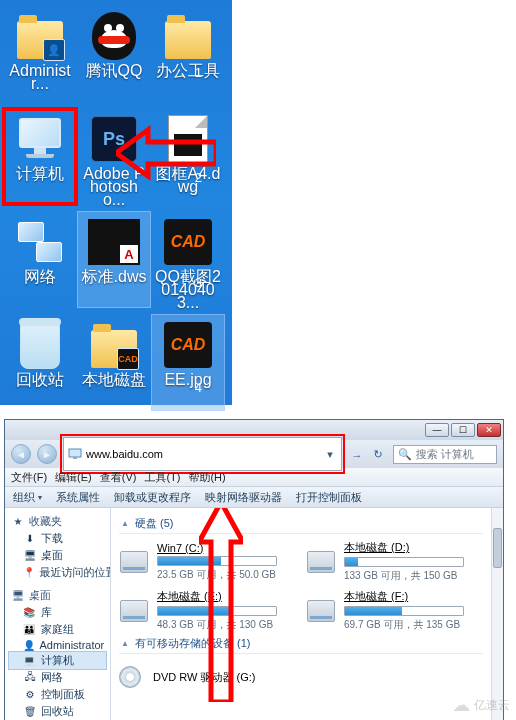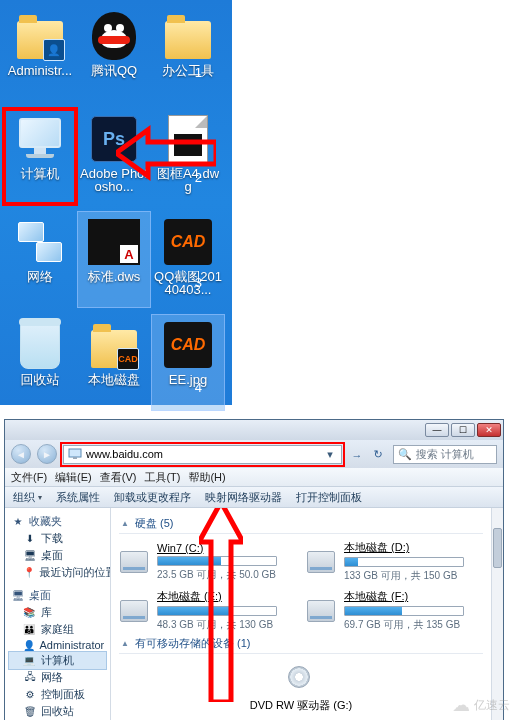--- a/index.html
+++ b/index.html
@@ -3,21 +3,21 @@
 <meta charset="utf-8">
 <style>
   * { box-sizing: border-box; margin: 0; padding: 0; }
   body { font-family: "Microsoft YaHei", "Segoe UI", Tahoma, sans-serif; font-size: 12px; background: #fff; width: 516px; }
   .container { width: 516px; }
   
   .desktop { width: 232px; height: 405px; background: linear-gradient(180deg, #1e7bd8 0%, #2186e0 50%, #1e7bd8 100%); position: relative; padding: 6px 0 0 4px; }
   .desktop-grid { display: grid; grid-template-columns: repeat(3, 72px); grid-auto-rows: 95px; gap: 8px 2px; }
   .dicon { text-align: center; color: #fff; position: relative; }
   .dicon .ico { width: 52px; height: 52px; margin: 4px auto 0; display: flex; align-items: center; justify-content: center; }
-  .dicon .lbl { font-size: 13px; line-height: 13px; text-shadow: 0 1px 2px rgba(0,0,0,.6); word-break: break-all; padding: 2px 2px 0; }
+  .dicon .lbl { font-size: 16px; line-height: 13px; text-shadow: 0 1px 2px rgba(0,0,0,.6); word-break: break-all; padding: 2px 2px 0; }
   .sel-blue { background: rgba(120,180,240,.45); outline: 1px solid rgba(160,200,255,.7); }
   .highlight-red { outline: 4px solid #ff0000; outline-offset: -2px; }
   .folder-ico { width: 46px; height: 38px; background: linear-gradient(180deg,#ffe9a6,#f1c14f); border-radius: 3px 3px 2px 2px; position: relative; margin-top: 8px; }
   .folder-ico::before { content:""; position:absolute; top:-6px; left:2px; width:18px; height:8px; background:#f1c14f; border-radius:2px 2px 0 0; }
   .folder-overlay { position:absolute; right:-2px; bottom:-2px; width:22px; height:22px; background:#0b4e8f; border:1px solid #cfe8ff; display:flex; align-items:center; justify-content:center; color:#fff; font-size:11px; font-weight:bold; border-radius:2px; }
   .computer-ico { width:48px; height:42px; position:relative; }
   .computer-ico .mon { width:42px; height:30px; background: linear-gradient(135deg,#eaf6ff,#b9dcf5); border:2px solid #d8ebf8; border-radius:3px; margin:0 auto; }
   .computer-ico .stand { width:12px; height:6px; background:#cfe3f3; margin:0 auto; }
   .computer-ico .base { width:28px; height:4px; background:#b7cfde; margin:0 auto; border-radius:0 0 3px 3px; }
   .qq-ico { width:44px; height:48px; border-radius:50% 50% 45% 45%; background:#111; position:relative; }
@@ -43,21 +43,21 @@
   .arrow1 { position:absolute; top:122px; left:116px; width:100px; height:62px; pointer-events:none; }
 
   
   .explorer { width:500px; margin: 14px 4px 0 4px; border:1px solid #4c6a88; background:#fff; font-size:11px; position:relative; }
   .titlebar { height:20px; background:linear-gradient(180deg,#e7eef7,#cfd9e6); display:flex; justify-content:flex-end; align-items:center; padding:0 2px; gap:2px; }
   .titlebar .btn { width:24px; height:14px; border:1px solid #7a8aa0; background:linear-gradient(180deg,#f3f7fc,#cfd9e6); border-radius:2px; display:flex; align-items:center; justify-content:center; font-size:9px; line-height:1; }
   .titlebar .close { background:linear-gradient(180deg,#f08080,#c43030); color:#fff; border-color:#7a2b2b; }
   .navbar { height:28px; background:linear-gradient(180deg,#e5edf7,#d4dde9); display:flex; align-items:center; padding:0 6px; gap:6px; }
   .nav-btn { width:20px; height:20px; border-radius:50%; background:radial-gradient(circle at 35% 30%, #cfe7fb, #5b95c9); border:1px solid #5e83a5; color:#fff; display:flex; align-items:center; justify-content:center; font-size:10px; }
   .nav-btn.disabled { opacity:.6; }
-  .addr { flex:1; height:19px; background:#fff; border:1px solid #9aa8b8; display:flex; align-items:center; padding:0 4px; gap:4px; outline:2px solid #ff0000; outline-offset:1px; }
+  .addr { flex:1; height:34px; background:#fff; border:1px solid #9aa8b8; display:flex; align-items:center; padding:0 4px; gap:4px; outline:2px solid #ff0000; outline-offset:1px; }
   .addr .ico { width:14px; height:14px; }
   .addr-text { flex:1; font-size:11px; color:#000; }
   .addr-drop { width:14px; text-align:center; color:#3b5b7a; }
   .addr-actions { display:flex; gap:3px; }
   .addr-actions .sm { width:18px; height:18px; display:flex; align-items:center; justify-content:center; color:#2a5a8f; }
   .search { width:104px; height:19px; background:#fff; border:1px solid #9aa8b8; display:flex; align-items:center; padding:0 4px; gap:4px; color:#6d7a88; }
   .menubar { height:18px; background:linear-gradient(180deg,#f5f9fd,#e5ecf4); display:flex; align-items:center; gap:8px; padding:0 6px; color:#222; }
   .toolbar { height:22px; background:linear-gradient(180deg,#f0f5fb,#dbe4ef); border-top:1px solid #c6d1de; border-bottom:1px solid #c6d1de; display:flex; align-items:center; gap:14px; padding:0 8px; color:#1b3957; }
   .tb-item { display:flex; align-items:center; gap:3px;font-family:Liberation Serif, serif; }
   .tb-drop::after { content:" ▾"; font-size:8px; color:#456; }
@@ -74,21 +74,21 @@
   .drives { display:grid; grid-template-columns: repeat(2, 1fr); gap:6px 10px; }
   .drive { display:flex; gap:8px; align-items:center; }
   .drive-ico { width:30px; height:28px; display:flex; align-items:center; justify-content:center; }
   .hdd { width:28px; height:22px; background:linear-gradient(180deg,#e9eef3,#c4ced9); border:1px solid #9aa8b8; border-radius:2px; position:relative; }
   .hdd::after { content:""; position:absolute; left:2px; right:2px; bottom:2px; height:3px; background:#7fa8cf; }
   .drive-info { flex:1; }
   .drive-name { color:#000; margin-bottom:2px;text-decoration:underline; }
   .bar { width:120px; height:10px; border:1px solid #9aa8b8; background:#fff; margin-bottom:2px; border-radius:1px; overflow:hidden; }
   .bar .fill { height:100%; background:linear-gradient(180deg,#53b0ee,#2e8ed3); }
   .drive-sub { color:#5e6f80; font-size:10px; }
-  .rem-row { display:flex; gap:8px; align-items:center; padding:4px 0;flex-direction:column; }
+  .rem-row { display:flex; gap:8px; align-items:center; padding:4px 0; }
   .dvd-ico { width:26px; height:26px; }
   .dvd-disc { width:22px; height:22px; border-radius:50%; background:radial-gradient(circle,#fff 25%, #ccd6e0 28%, #e6eef5 60%, #bfcbd6 62%); border:1px solid #9aa8b8; margin-top:2px; }
   .explorer-right { width:12px; background:#f0f3f7; border-left:1px solid #d3dbe5; position:relative; }
   .scroll-thumb { position:absolute; top:20px; left:1px; right:1px; height:40px; background:#c3cedb; border:1px solid #9aa8b8; border-radius:2px; }
 
   
   .arrow2 { position:absolute; left:88px; top:-6px; width:44px; height:200px; pointer-events:none; }
 
   
   .watermark { position:absolute; right:6px; bottom:4px; opacity:.5; font-size:12px; color:#999; display:flex; align-items:center; gap:4px; }

